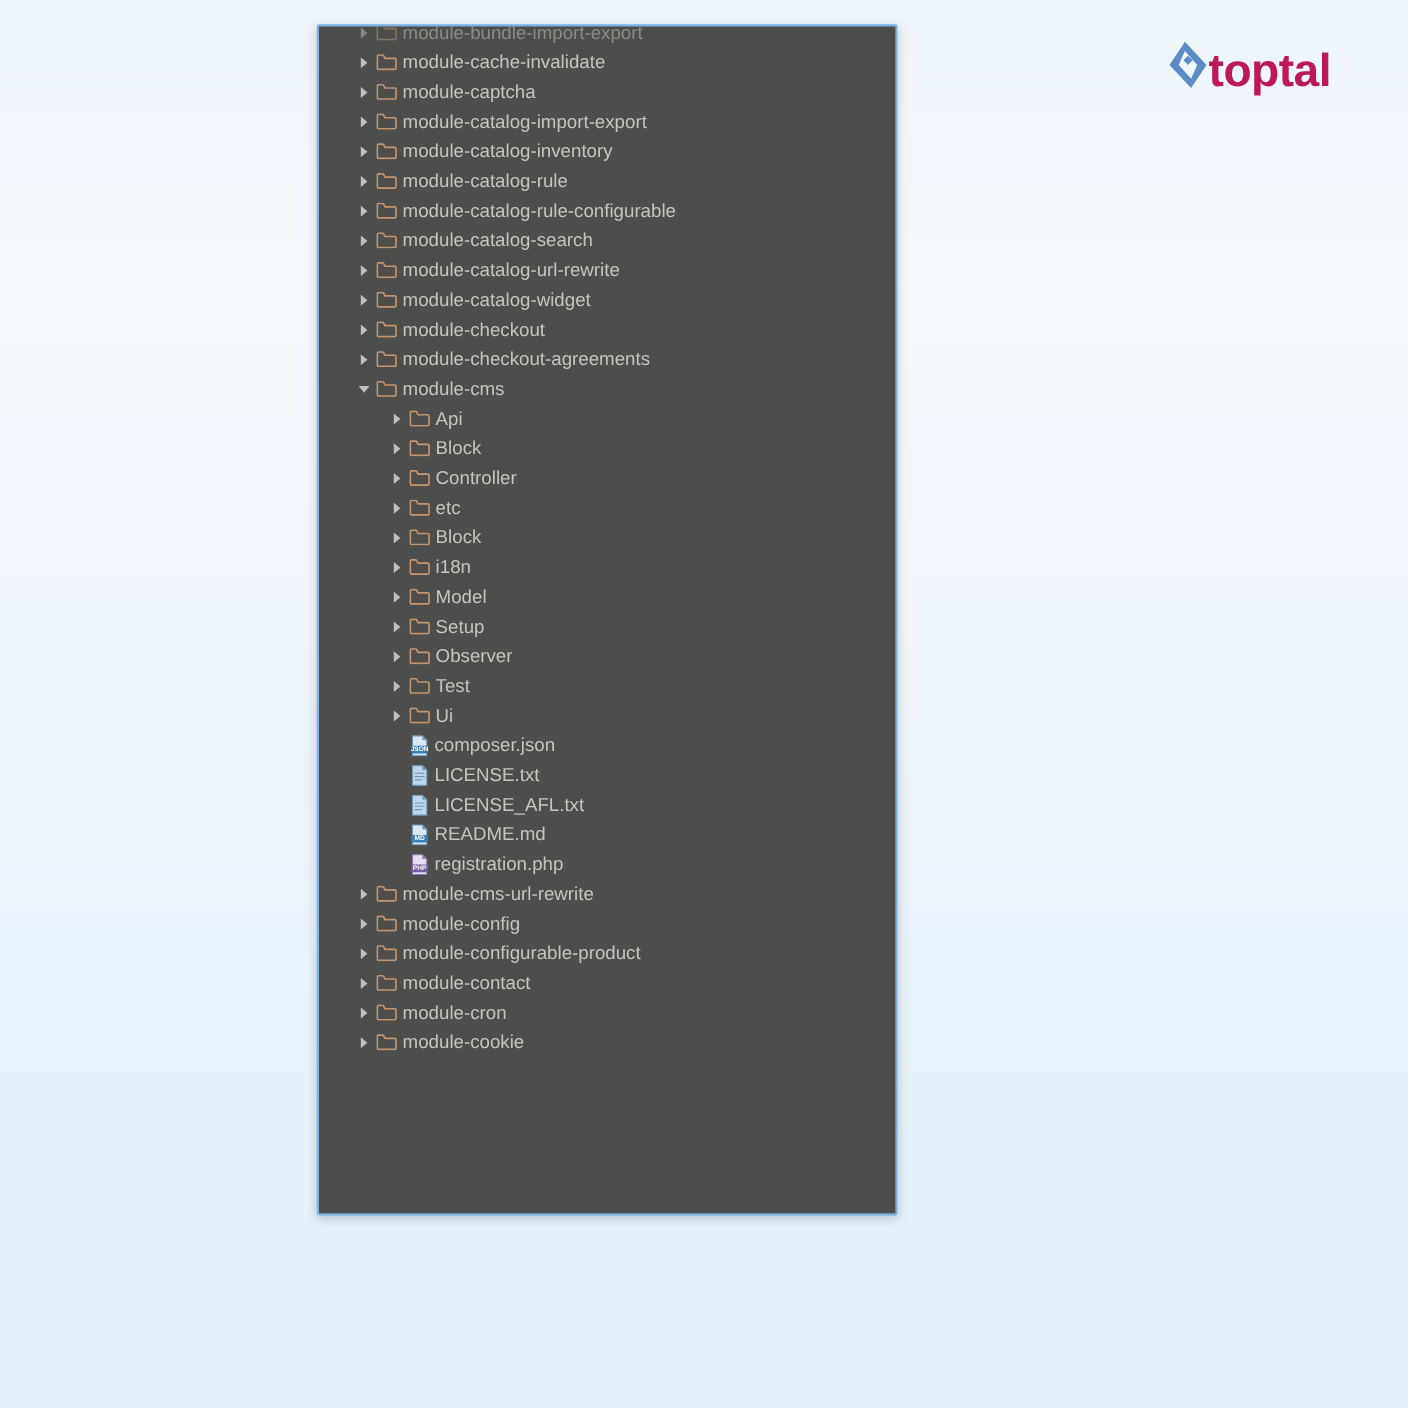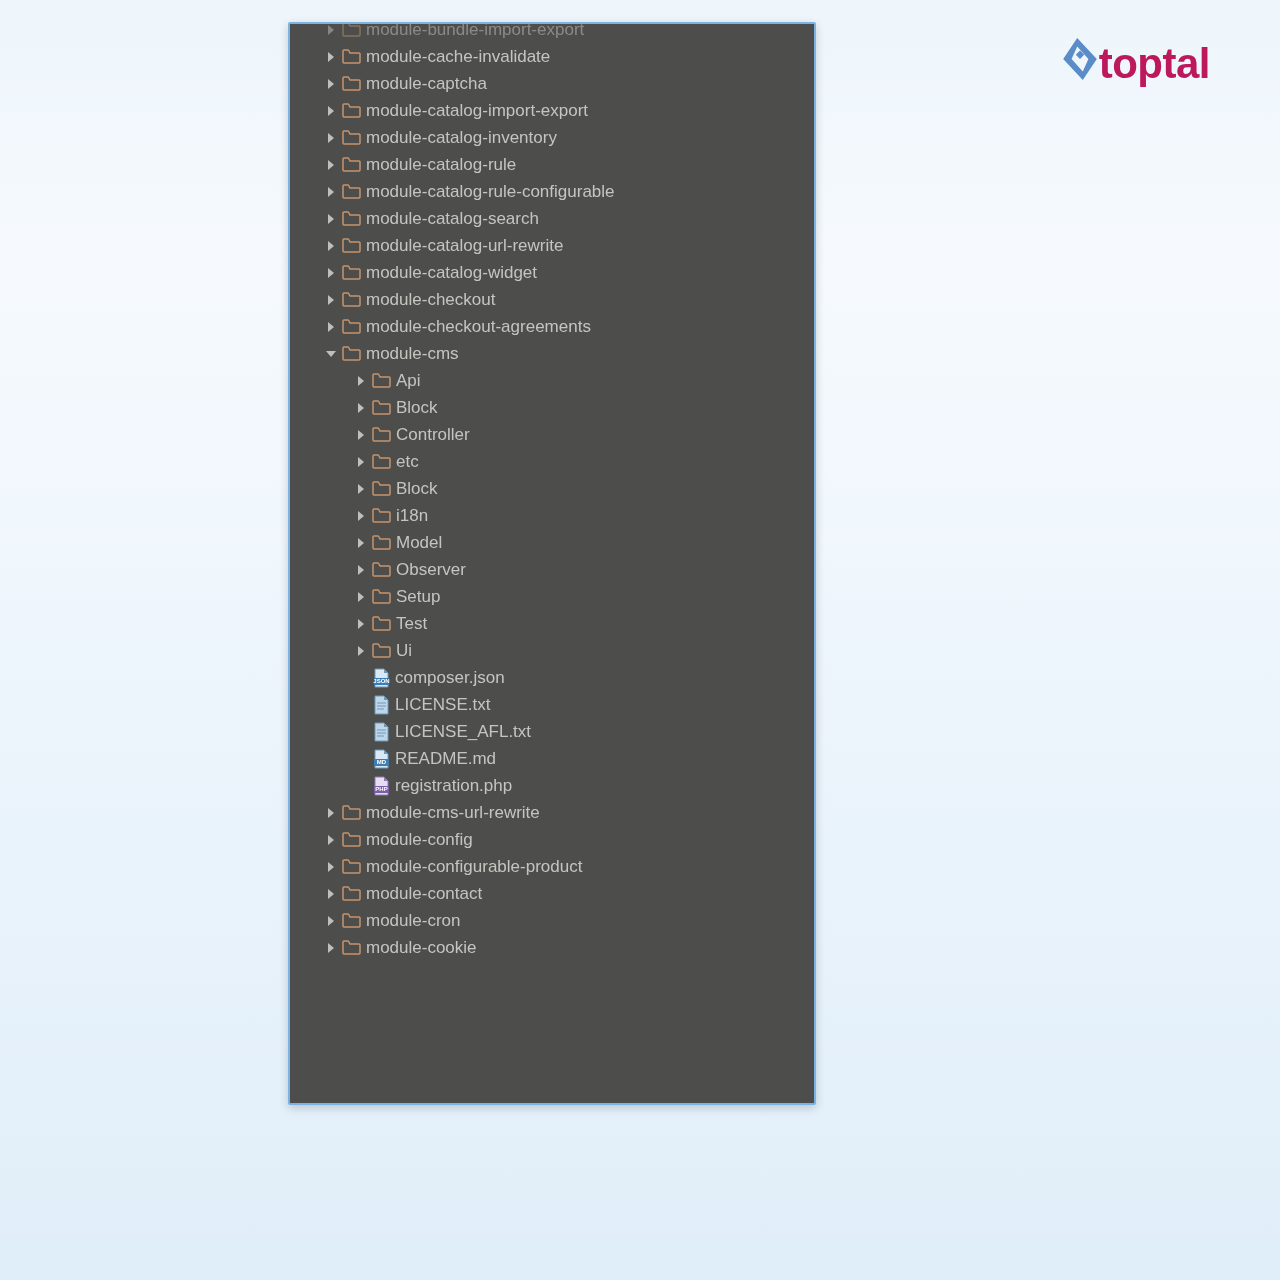--- a/index.html
+++ b/index.html
@@ -324,32 +324,32 @@
       </div>
       <div class="row child">
         <span class="arrow">
           <svg>
             <use href="#sym-arrow-right"></use>
           </svg>
         </span>
         <span class="folder-icon"><svg>
             <use href="#sym-folder"></use>
           </svg></span>
+        <span class="label">Setup</span>
+      </div>
+      <div class="row child">
+        <span class="arrow">
+          <svg>
+            <use href="#sym-arrow-right"></use>
+          </svg>
+        </span>
+        <span class="folder-icon"><svg>
+            <use href="#sym-folder"></use>
+          </svg></span>
         <span class="label">Observer</span>
-      </div>
-      <div class="row child">
-        <span class="arrow">
-          <svg>
-            <use href="#sym-arrow-right"></use>
-          </svg>
-        </span>
-        <span class="folder-icon"><svg>
-            <use href="#sym-folder"></use>
-          </svg></span>
-        <span class="label">Setup</span>
       </div>
       <div class="row child">
         <span class="arrow">
           <svg>
             <use href="#sym-arrow-right"></use>
           </svg>
         </span>
         <span class="folder-icon"><svg>
             <use href="#sym-folder"></use>
           </svg></span>

